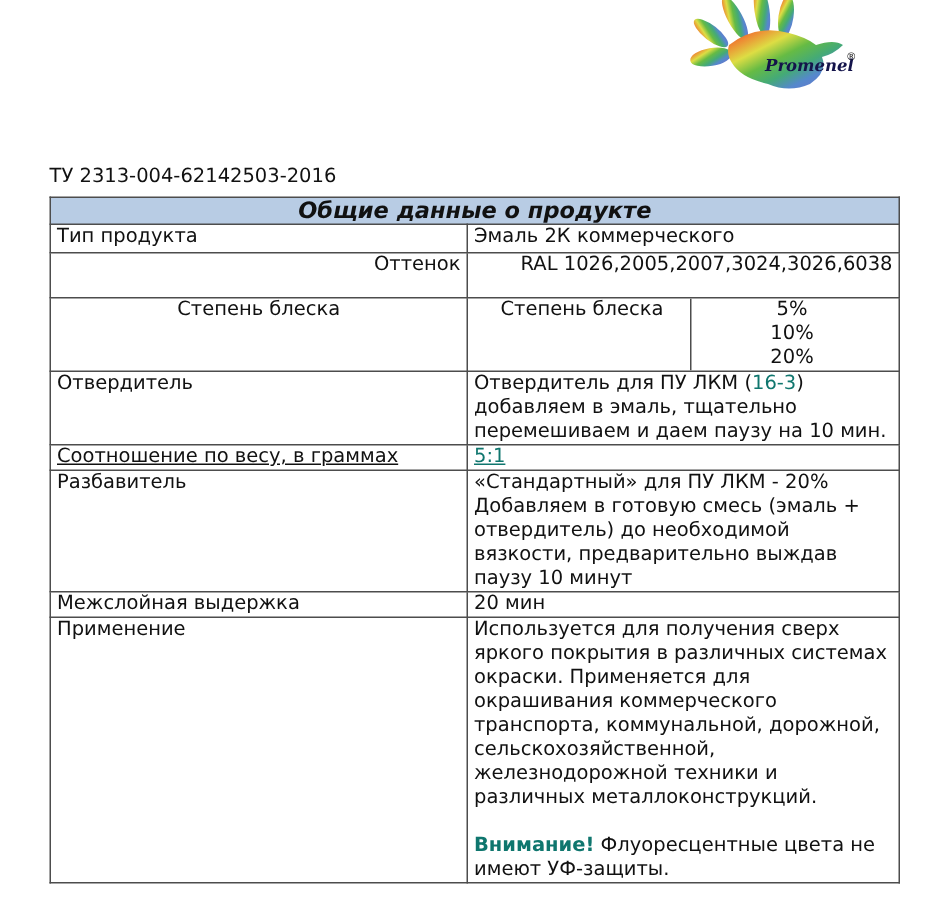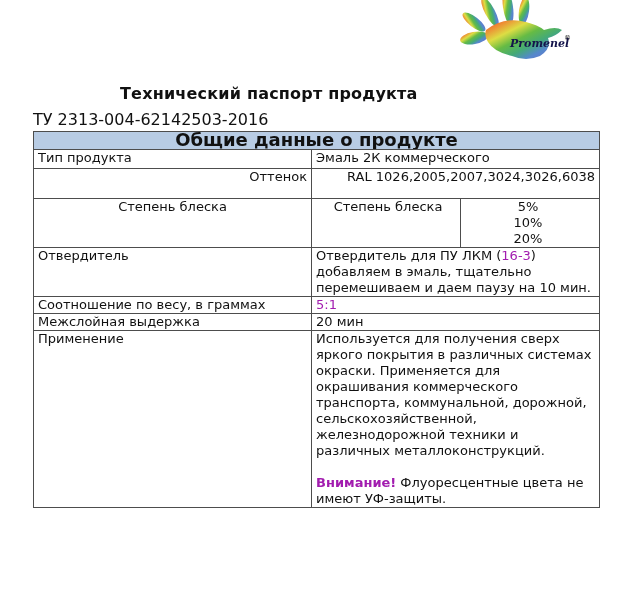--- a/index.html
+++ b/index.html
@@ -14,21 +14,21 @@
   .page { position: relative; width: 625px; height: 459px; }
 
   
   .logo { position: absolute; left: 452px; top: 0; width: 132px; height: 64px; }
 
   
   .doc-title {
     position: absolute; left: 120px; top: 84px;
     font-size: 16px; font-weight: bold; letter-spacing: 0.2px;
   }
-  .tu-number { position: absolute; left: 33px; top: 110px; font-size: 16px; }
+  .tu-number { position: absolute; left: 33px; top: 110px; font-size: 13px; }
 
   
   table.spec {
     position: absolute; left: 33px; top: 131px;
     width: 566px;
     border-collapse: collapse;
     table-layout: fixed;
     font-size: 13px;
     line-height: 16px;
   }
@@ -36,38 +36,39 @@
     border: 1px solid #4d4d4d;
     vertical-align: top;
     padding: 0 4px;
     overflow: hidden;
   }
   th.table-header {
     background: #b8cce4;
     font-weight: bold;
     text-align: center;
     height: 17px;
-    font-size: 18px;
+    font-size: 15px;
+    font-style: italic;
   }
   col.c1 { width: 278px; }
   col.c2 { width: 288px; }
 
   tr.r1  td { height: 18px; margin-top: 12px; }
   tr.r2  td { height: 29px; text-align: right; }
   tr.r3  td { height: 48px; text-align: center; }
   tr.r4  td { height: 48px; }
-  tr.r5  td { height: 16px; }
+  tr.r5  td { height: 16px; text-decoration: underline; }
   tr.r6  td { height: 16px; }
   tr.r7  td { height: 80px; }
   tr.r8  td { height: 32px; }
   tr.r9  td { height: 16px; margin-top: 14px; }
   tr.r10 td { height: 152px; }
 
   .pre { white-space: pre-line; }
-  .red { color: #a21caf; }
+  .red { color: #0f766e; }
   .bold { font-weight: bold; }
 
   td.split { padding: 0; }
   .split-wrap { display: flex; align-items: stretch; min-height: 47px; }
   .split-left { width: 136px; padding: 0 4px; border-right: 1px solid #4d4d4d; }
   .split-right { flex: 1; padding: 0 4px; }
 </style>
 </head>
 <body>
 
@@ -96,21 +97,20 @@
 
         <ellipse cx="22" cy="38" rx="14" ry="6" transform="rotate(-10 22 38)"></ellipse>
 
         <path d="M34 30 Q52 16 74 22 Q86 25 92 30 Q104 26 110 30 Q104 36 96 38 Q100 48 88 56 Q74 62 60 56 Q42 52 36 42 Q32 36 34 30 Z"></path>
       </g>
       <text x="58" y="47" font-family="DejaVu Serif, serif" font-size="11" font-weight="bold" font-style="italic" fill="#14144b">Promenel</text>
       <text x="112" y="40" font-family="DejaVu Sans, sans-serif" font-size="7" fill="#222222">®</text>
     </svg>
   </div>
 
-  <div class="doc-title">Технический паспорт продукта</div>
 
   <div class="tu-number">ТУ 2313-004-62142503-2016</div>
 
   <table class="spec">
     <colgroup>
         <col class="c1">
         <col class="c2">
       </colgroup>
 
     <tbody>
@@ -146,20 +146,28 @@
 добавляем в эмаль, тщательно
 перемешиваем и даем паузу на 10 мин.</span></td>
     </tr>
 
     <tr class="r5">
       <td>Соотношение по весу, в граммах</td>
       <td class="red">5:1</td>
     </tr>
 
 
+    <tr class="r7">
+      <td>Разбавитель</td>
+      <td class="pre">«Стандартный» для ПУ ЛКМ - 20%
+Добавляем в готовую смесь (эмаль +
+отвердитель) до необходимой
+вязкости, предварительно выждав
+паузу 10 минут</td>
+    </tr>
 
 
     <tr class="r9">
       <td>Межслойная выдержка</td>
       <td>20 мин</td>
     </tr>
 
     <tr class="r10">
       <td>Применение</td>
       <td class="pre"><span>Используется для получения сверх

